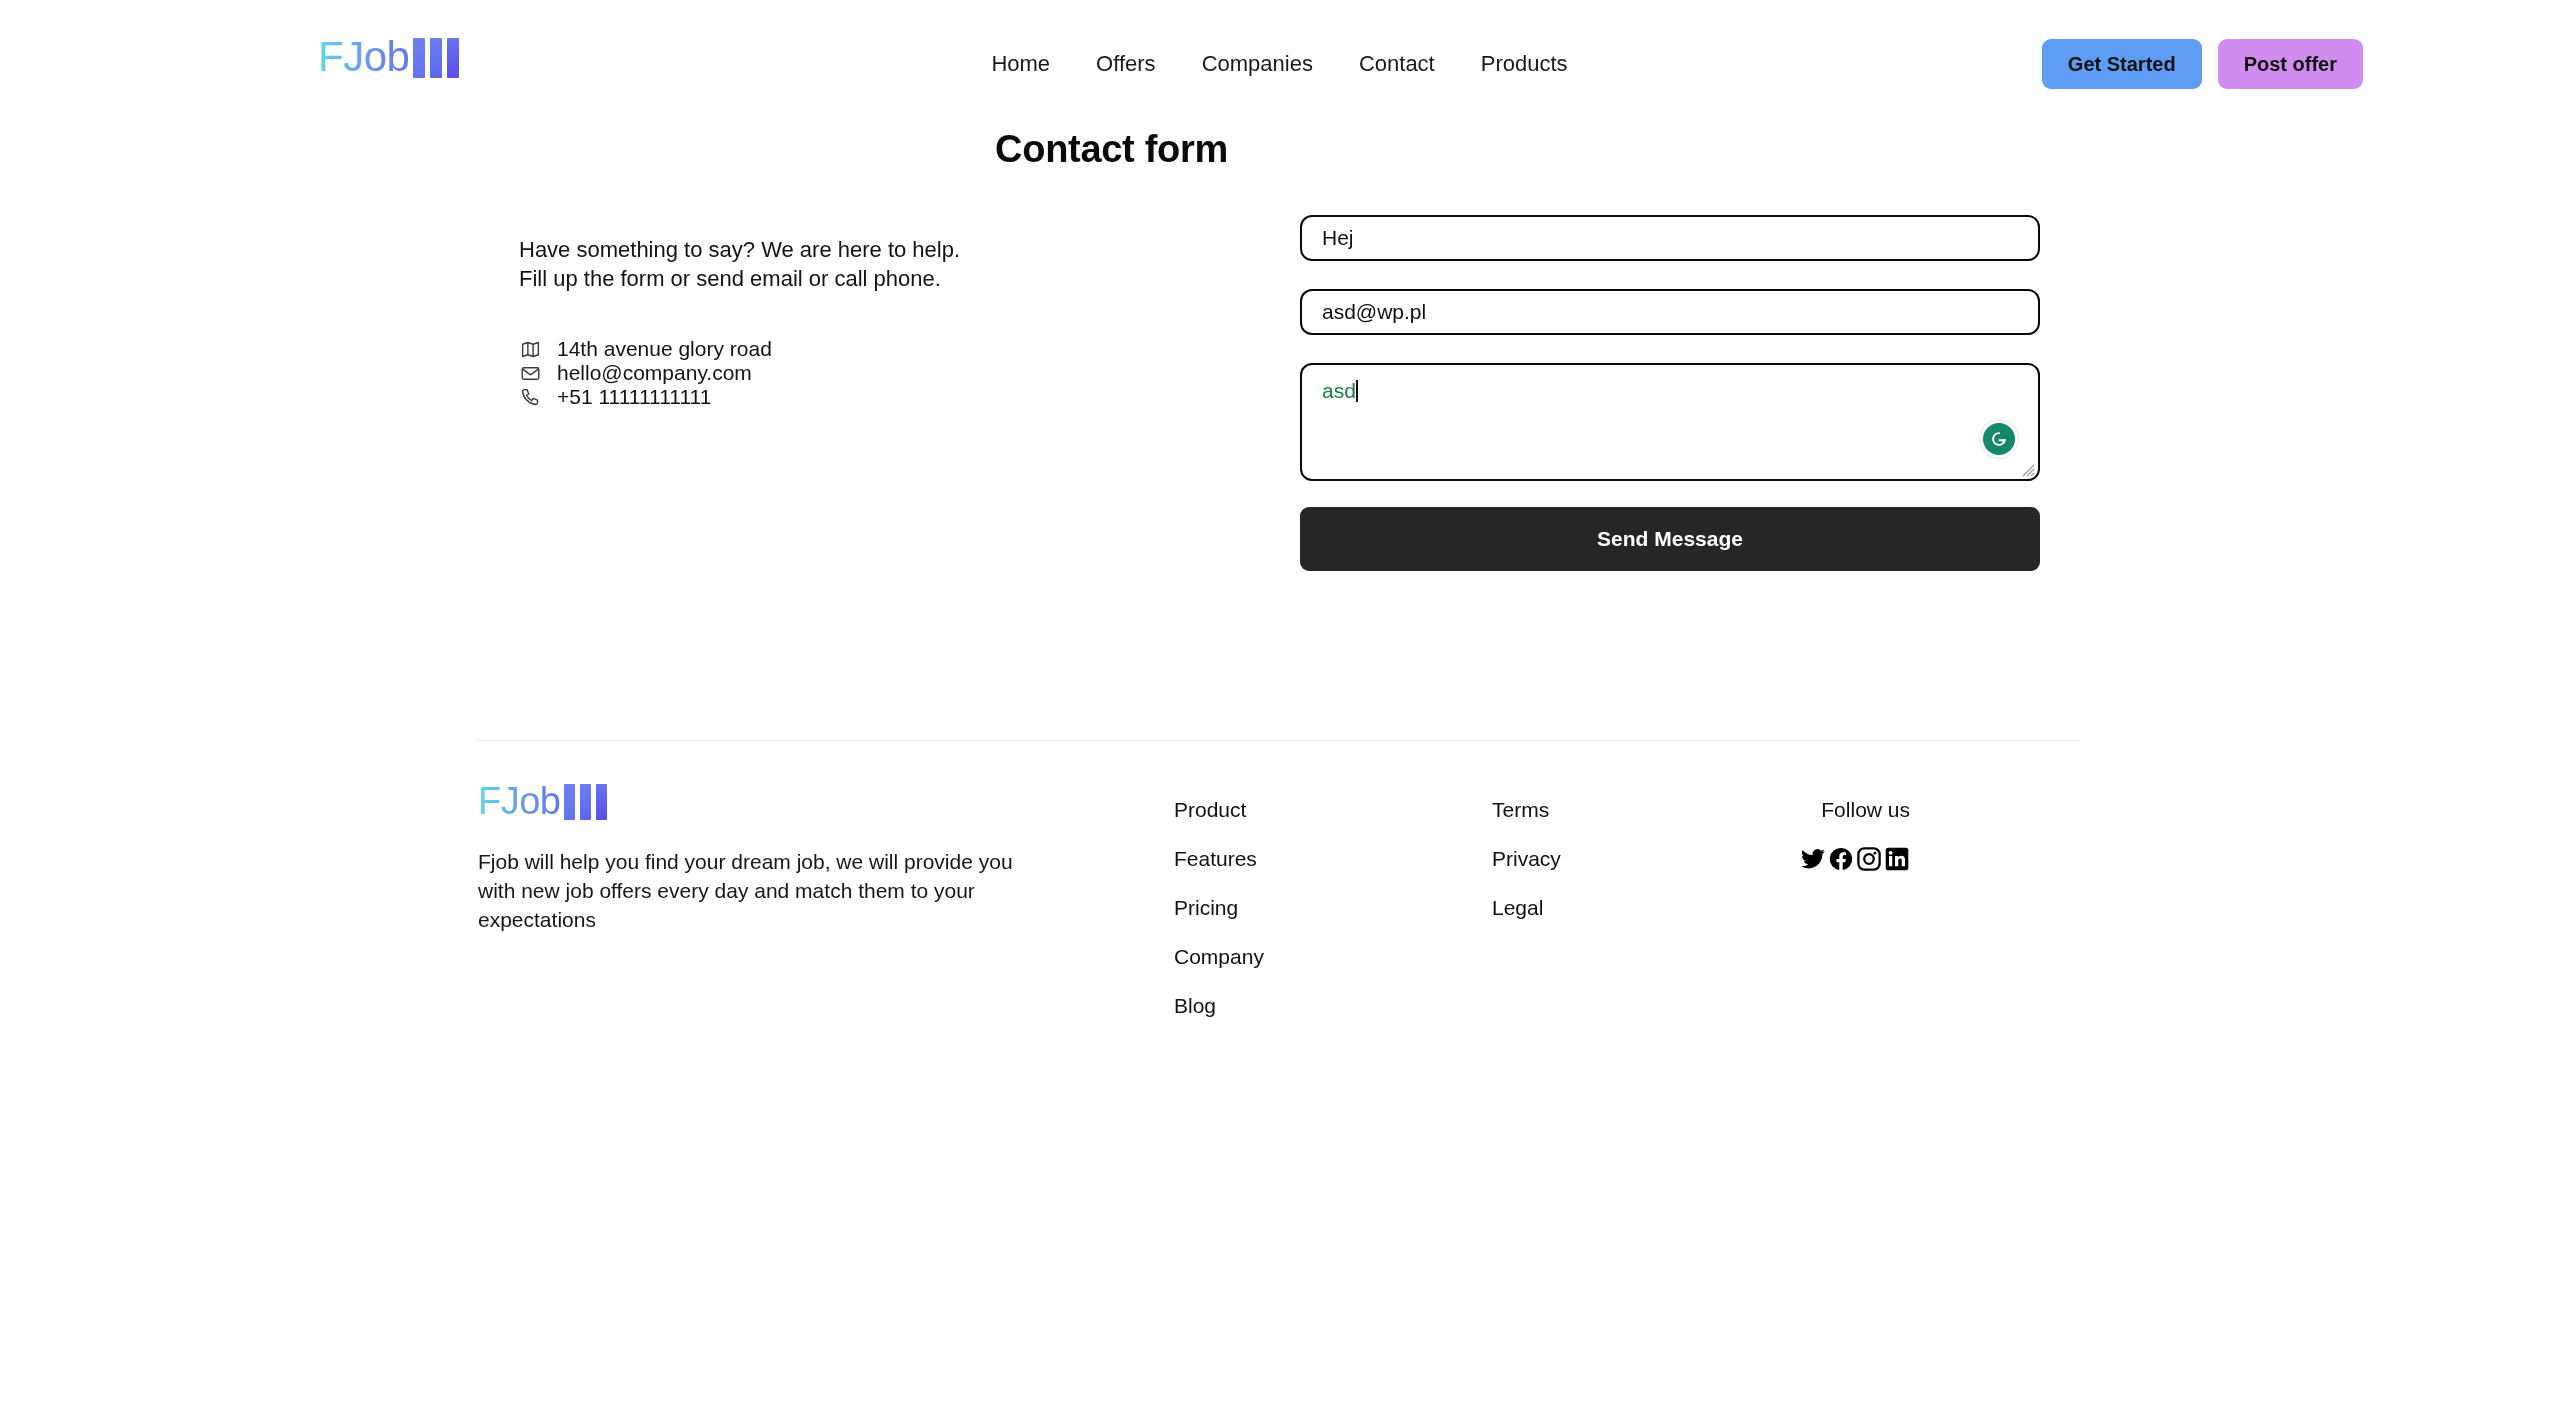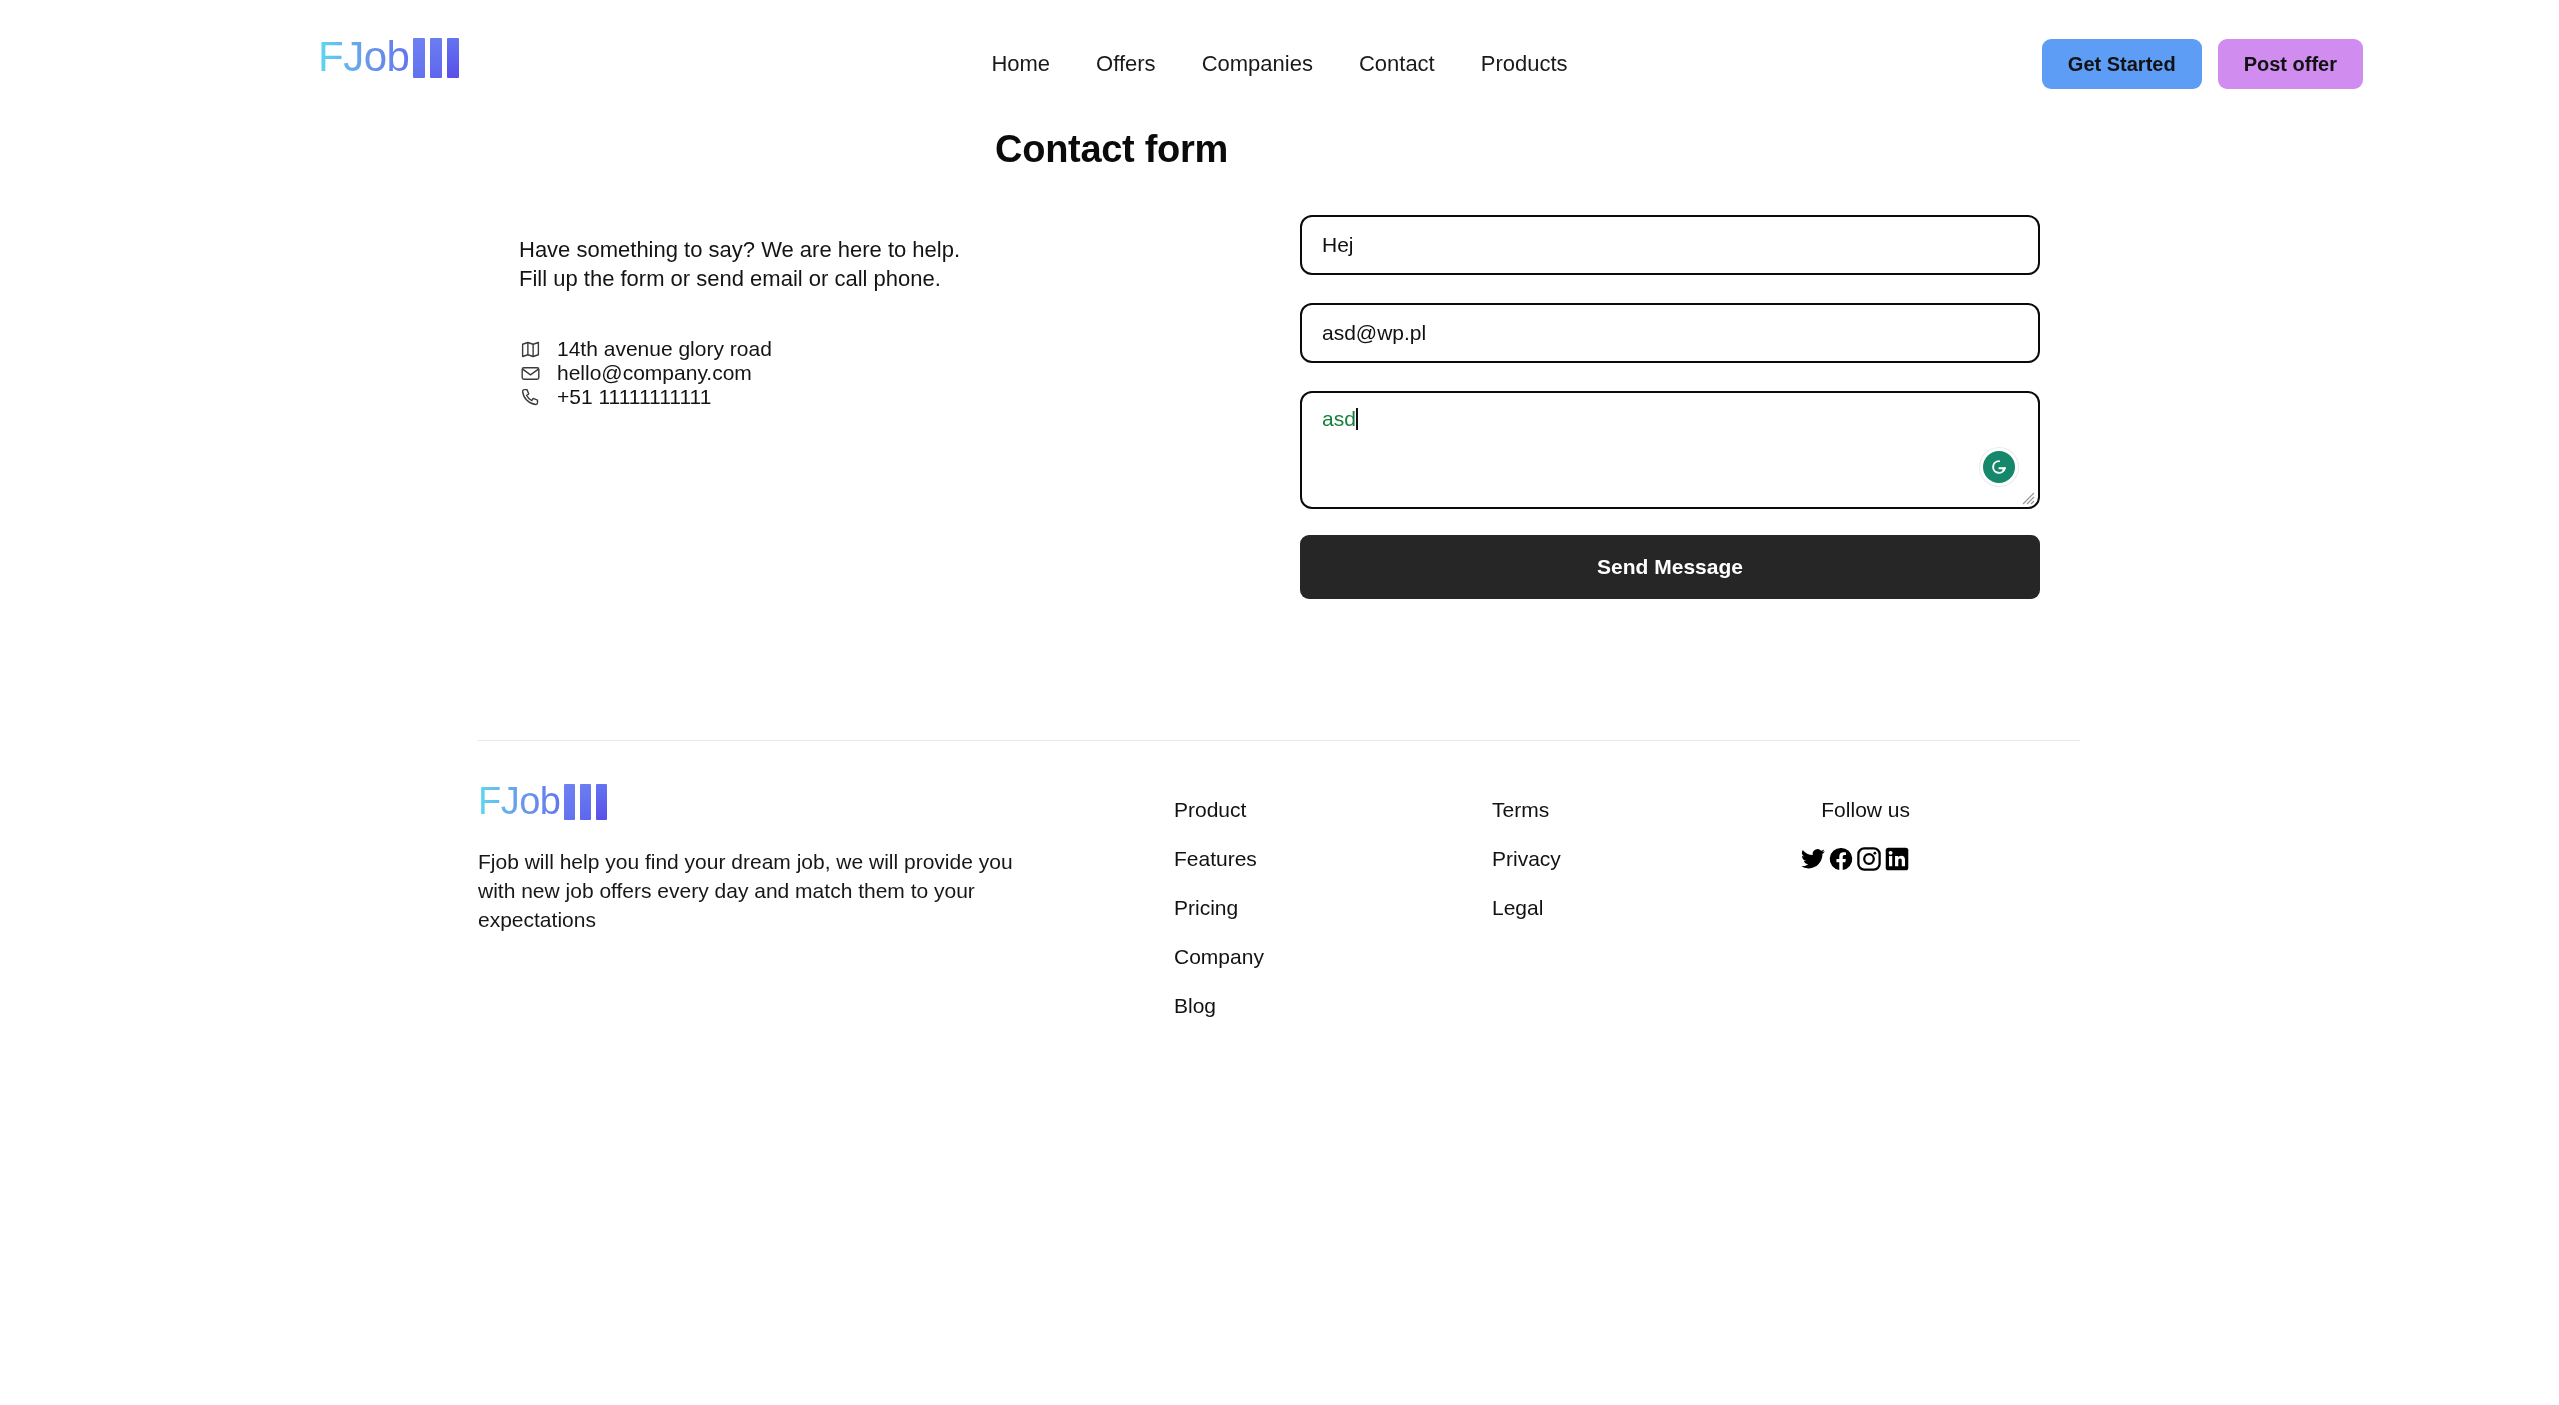--- a/index.html
+++ b/index.html
@@ -80,21 +80,21 @@
     font-size: 22px; line-height: 1.32; color: #141414; width: 470px;
   }
   .contact-rows { margin-top: 44px; display: flex; flex-direction: column; }
   .contact-row { display: flex; align-items: center; gap: 16px; }
   .contact-row .ci { width: 22px; height: 22px; display: flex; align-items: center; justify-content: center; }
   .contact-row span.txt { font-size: 21px; color: #141414; }
 
   
   .form { position: absolute; left: 1300px; top: 215px; width: 740px; }
   .field {
-    width: 740px; height: 60px;
+    width: 740px; height: 46px;
     border: 2.5px solid #0a0a0a; border-radius: 12px;
     background: #fff;
     font-size: 21px; color: #111;
     padding: 4px 20px;
     font-family: "Liberation Sans", sans-serif;
     outline: none;
     display: block;
   }
   .field + .field { margin-top: 28px; }
   .ta-wrap { position: relative; margin-top: 28px; width: 740px; }

